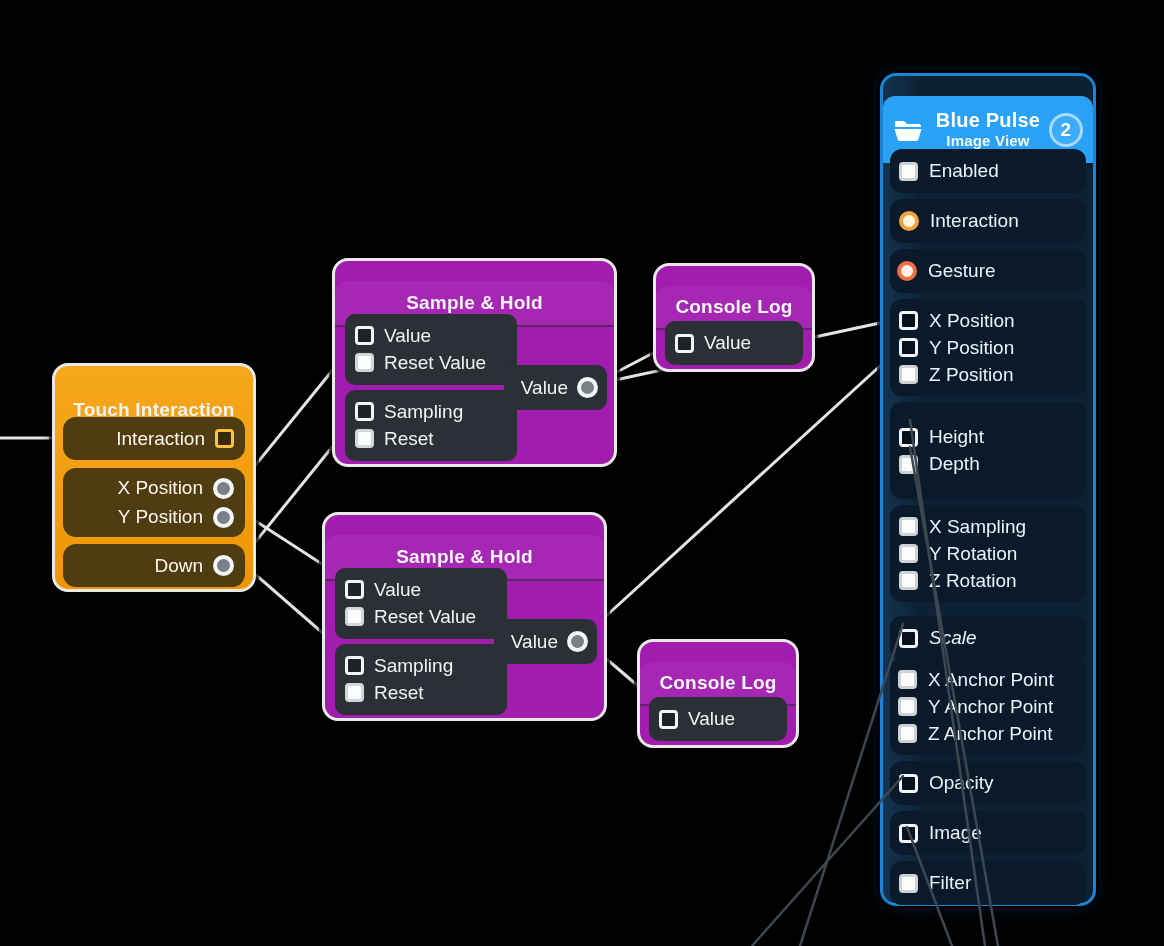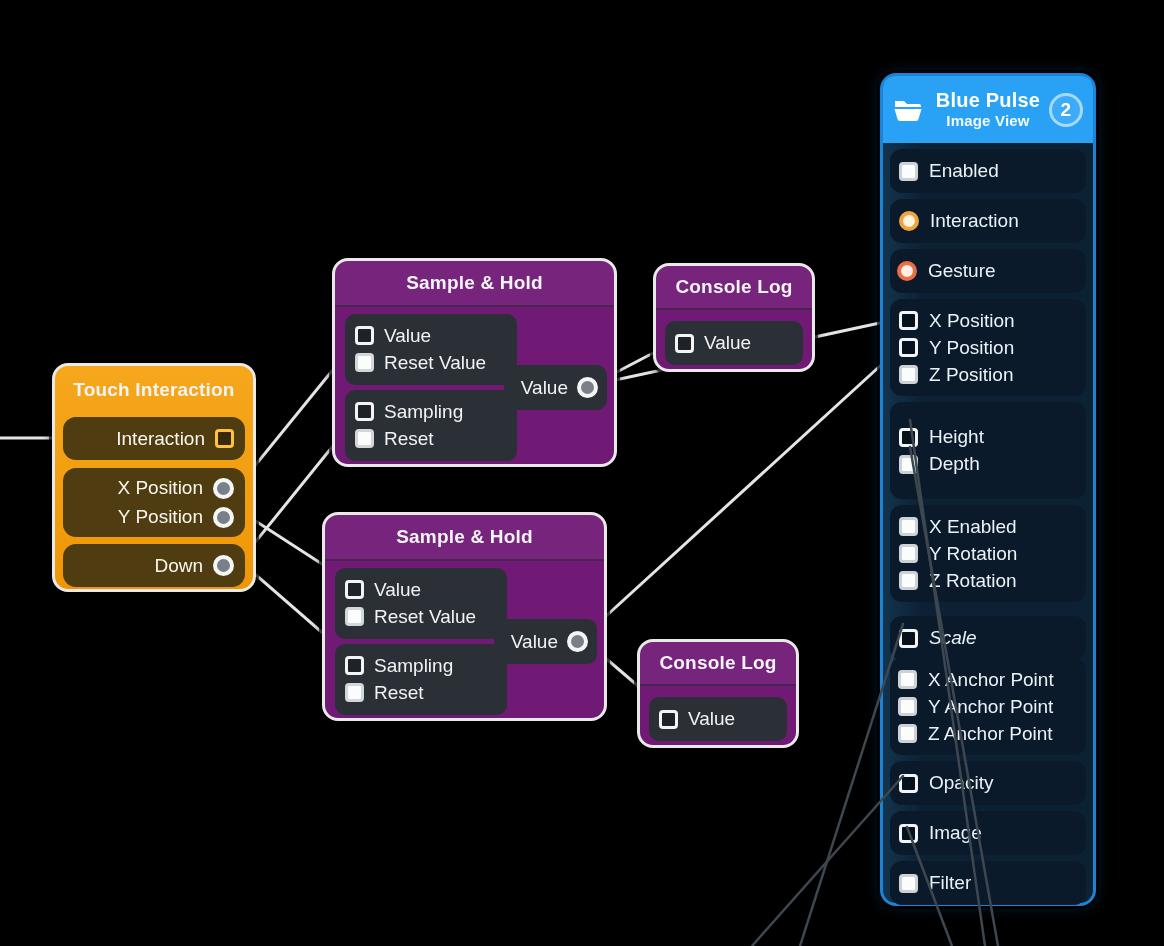--- a/index.html
+++ b/index.html
@@ -4,23 +4,23 @@
 <style>
   html,body{margin:0;padding:0;background:#000;}
   #canvas{position:relative;width:1164px;height:946px;background:#000;overflow:hidden;
           font-family:"Liberation Sans",sans-serif;-webkit-font-smoothing:antialiased;}
   svg.wirelayer{position:absolute;left:0;top:0;pointer-events:none;}
   #wires-bright{z-index:1;}
   #wires-dim{z-index:3;}
   .node{position:absolute;z-index:2;border-radius:16px;border:3px solid #E9EAE8;
         box-shadow:0 0 0 3px rgba(0,0,0,.65),0 3px 10px rgba(0,0,0,.8);box-sizing:border-box;}
   .hdr{display:flex;align-items:center;justify-content:center;color:#F2F3F4;font-size:19px;
-       font-weight:600;letter-spacing:.2px;}
+       font-weight:600;letter-spacing:.2px;margin-top:20px;}
   
-  .gray{background:#701a75;}
+  .gray{background:#a21caf;}
   .gray .hdr{height:44px;border-bottom:2px solid rgba(35,38,44,.55);background:rgba(255,255,255,.05);
              border-radius:13px 13px 0 0;}
   .pill{position:absolute;background:#2B2F36;border-radius:10px;color:#F2F3F4;box-sizing:border-box;}
   .pline{display:flex;align-items:center;gap:10px;height:27px;font-size:19px;color:#F2F3F4;}
   .sq{width:13px;height:13px;border:3px solid #F2F4F5;border-radius:4px;background:rgba(10,12,16,.35);flex:0 0 auto;}
   .sq.filled{background:#FBFCFC;border:3px solid #D4D7DA;}
   .ring{width:13px;height:13px;border-radius:50%;border:4px solid #F4F5F5;background:#7A8089;flex:0 0 auto;}
   .outpill{display:flex;align-items:center;justify-content:flex-end;gap:9px;padding:0 9px;font-size:19px;}
   
   .orange{background:linear-gradient(#F6A71C,#EF9607);}
@@ -214,21 +214,21 @@
         <span>Height</span>
         </div>
       <div class="bpline">
           <span class="bsq filled"></span>
         <span>Depth</span>
         </div>
     </div>
     <div class="bprow" style="top:429px;height:97px;">
       <div class="bpline">
           <span class="bsq filled"></span>
-        <span>X Enabled</span>
+        <span>X Sampling</span>
         </div>
       <div class="bpline">
           <span class="bsq filled"></span>
         <span>Y Rotation</span>
         </div>
       <div class="bpline">
           <span class="bsq filled"></span>
         <span>Z Rotation</span>
         </div>
     </div>

